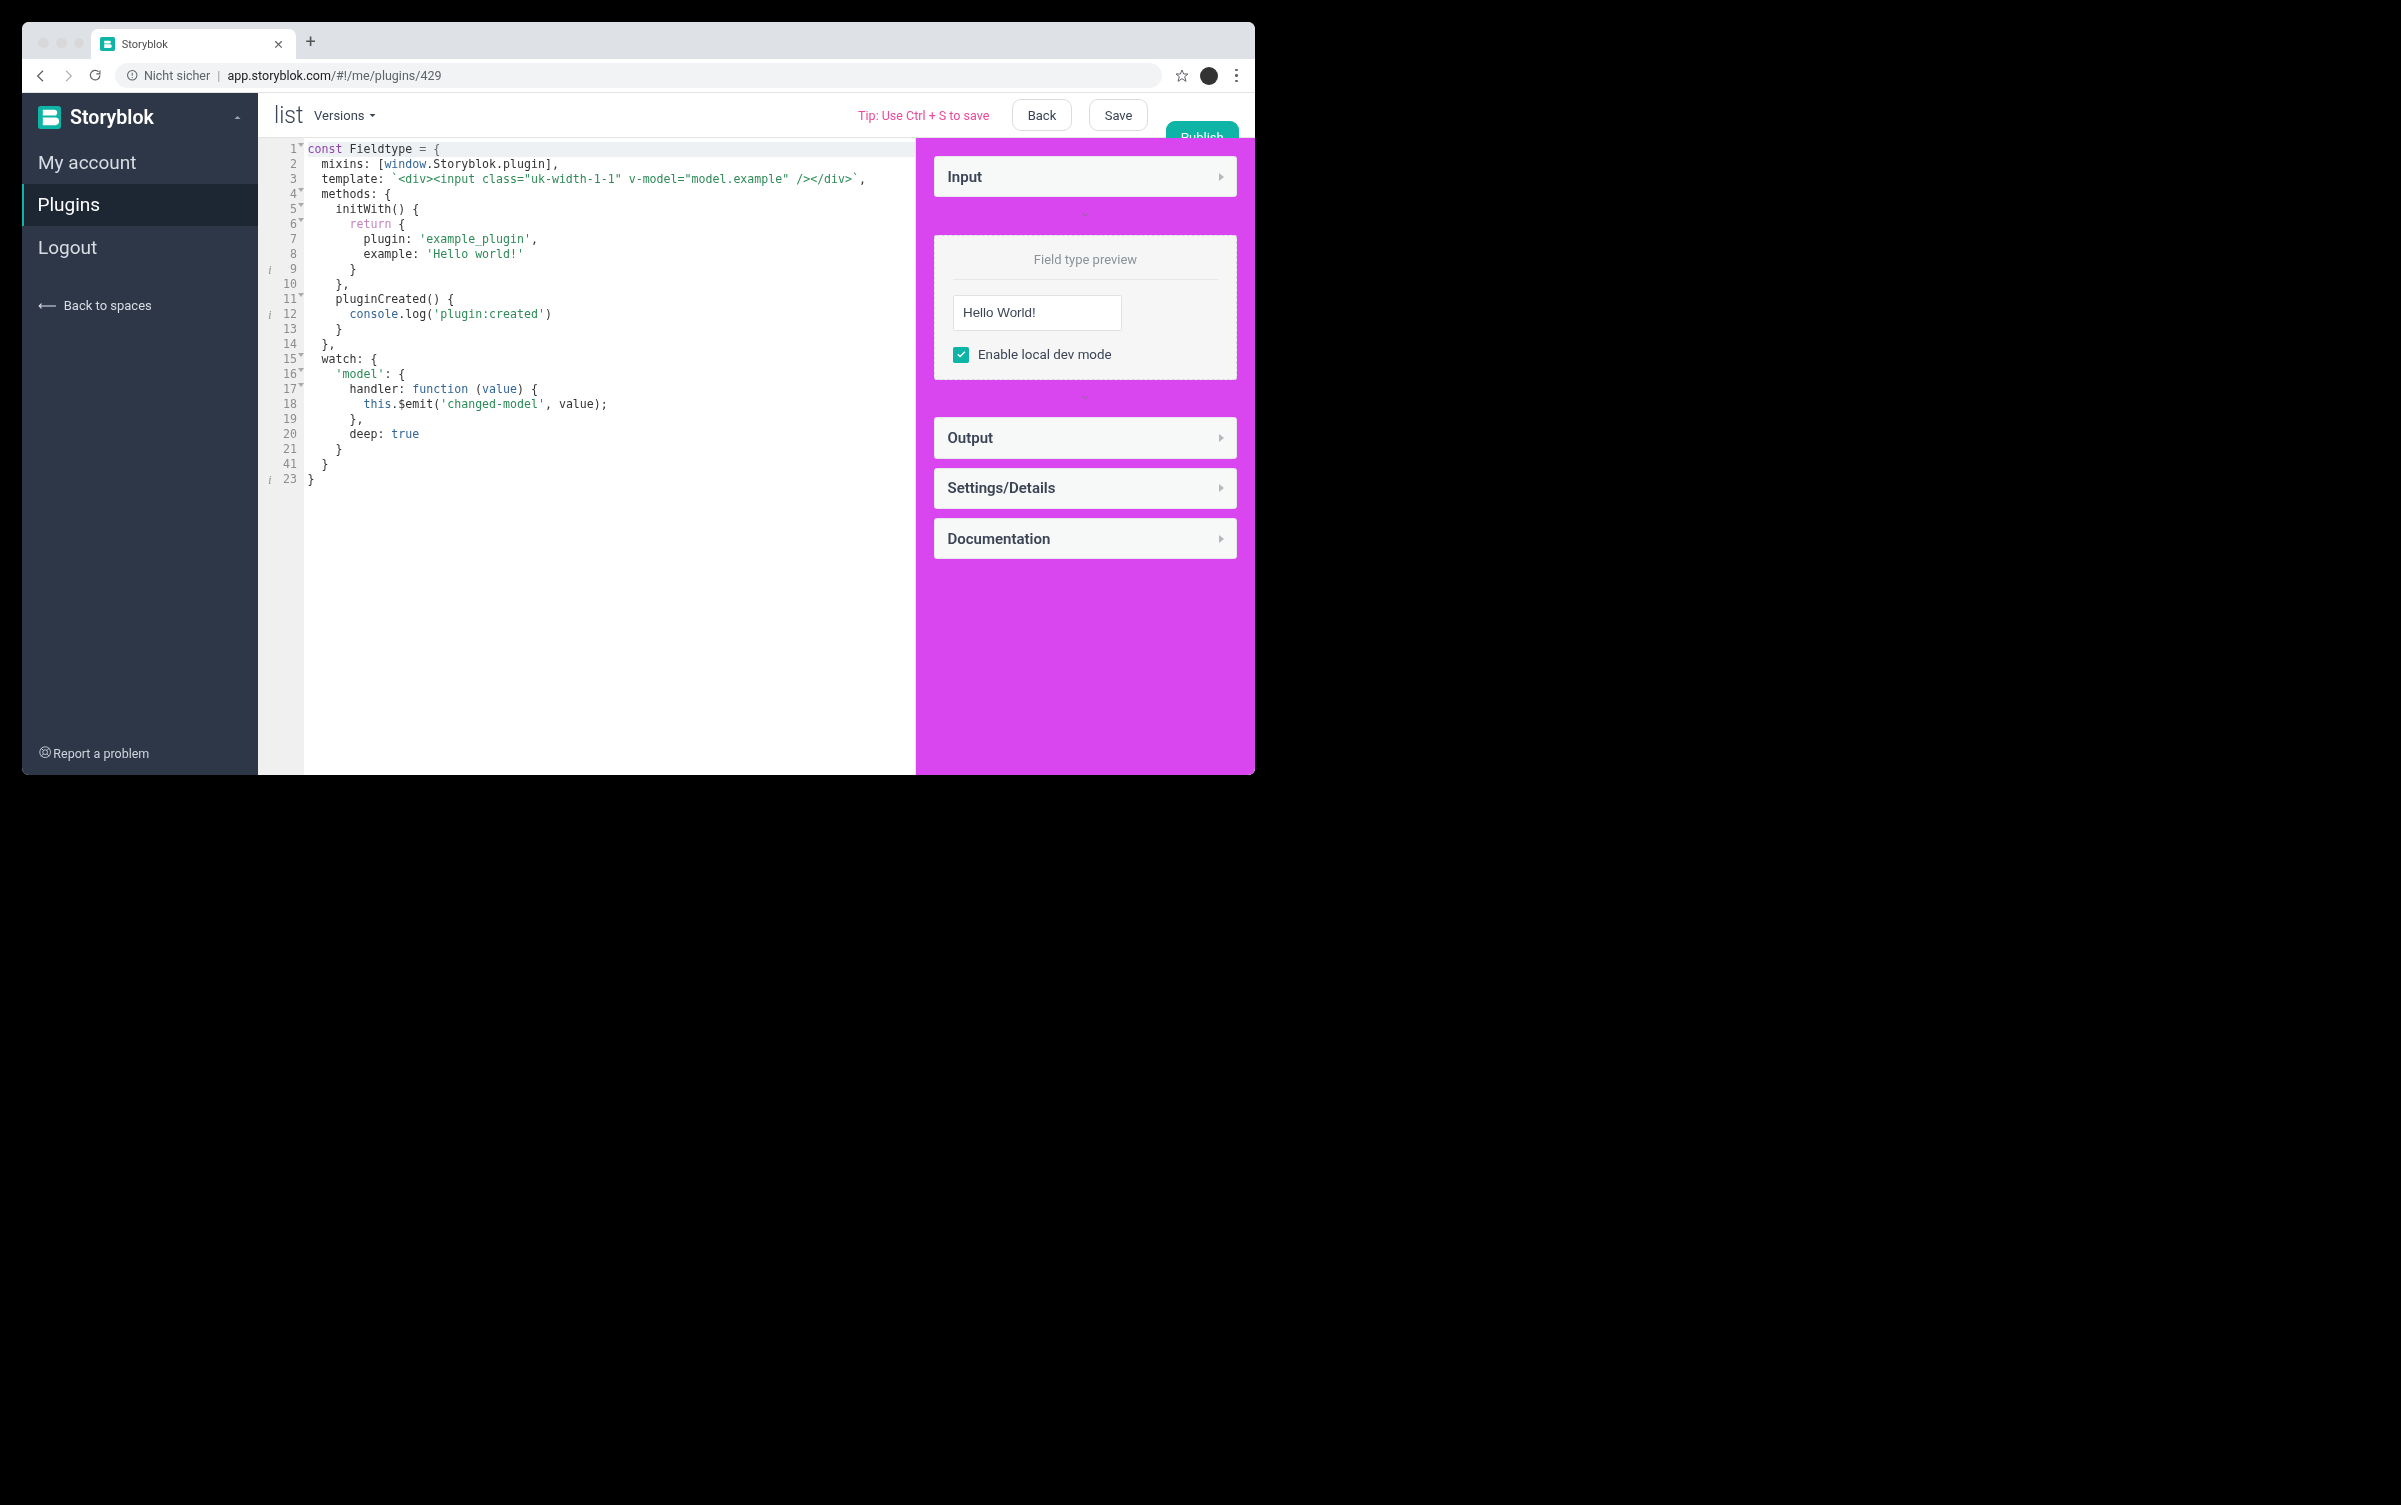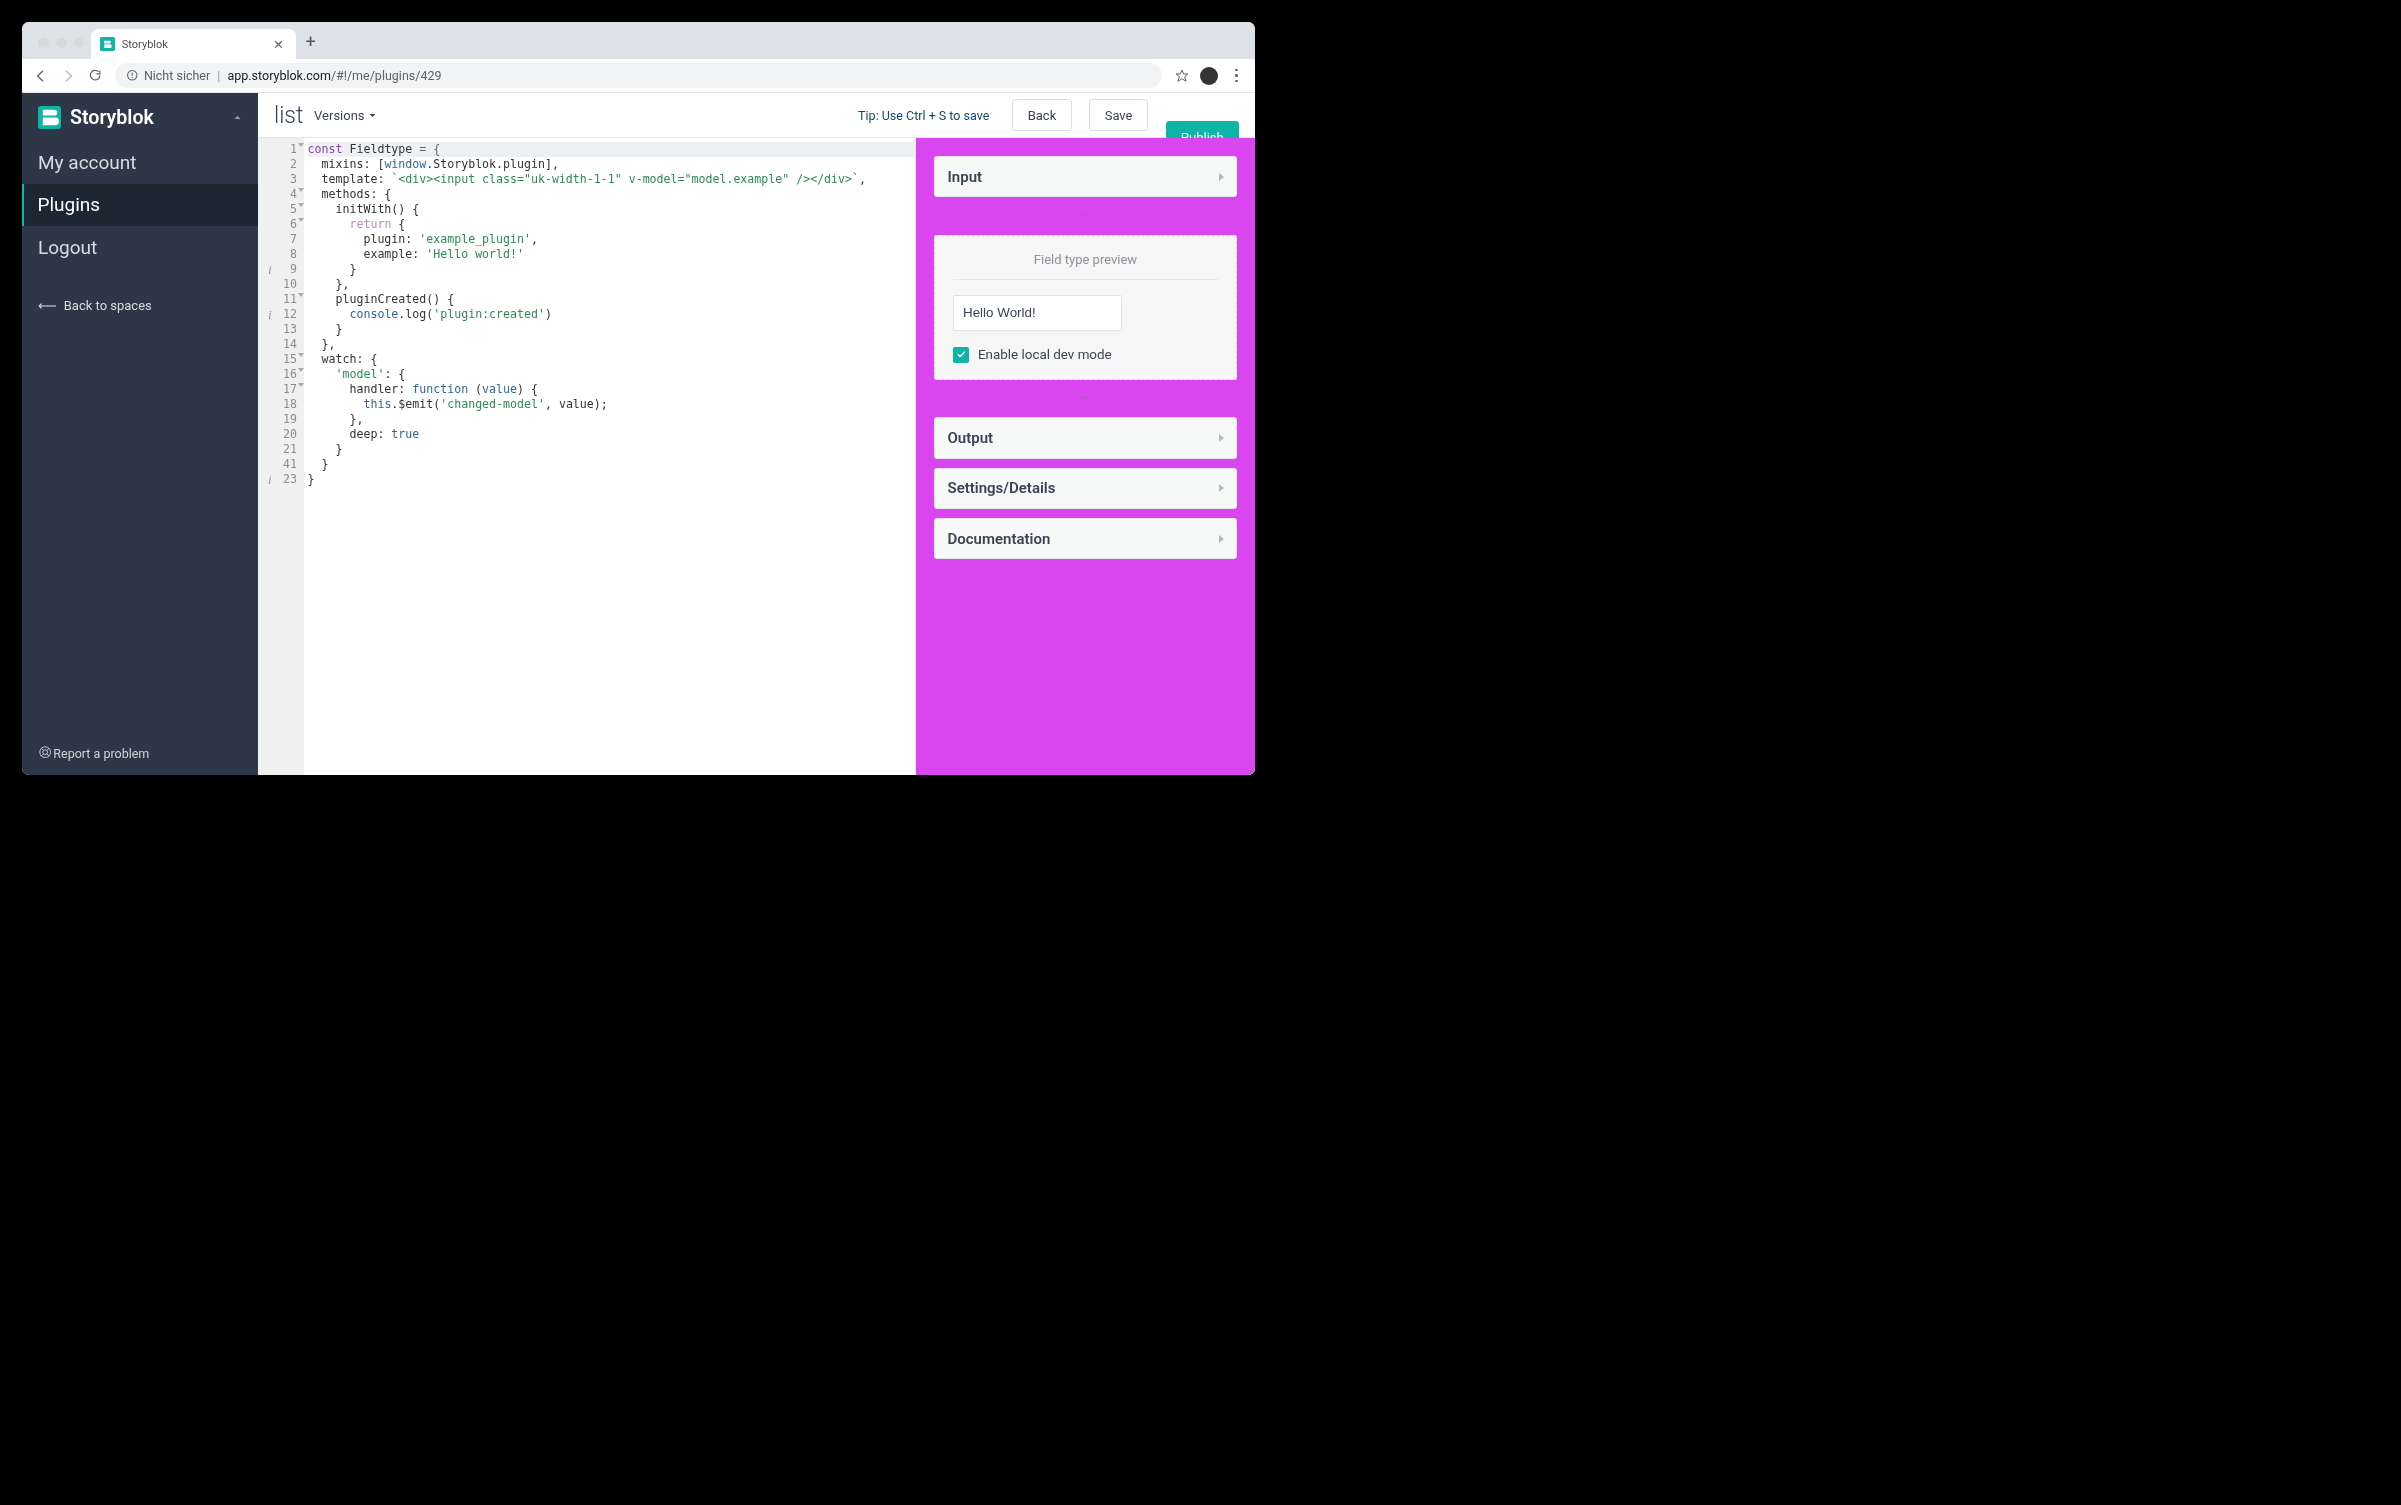--- a/index.html
+++ b/index.html
@@ -40,22 +40,22 @@
   .sb-item.active { background: #1d2633; border-left: 2.7px solid #0eb5a6; padding-left: 13.4px; color: #fff; }
   .sb-back { padding: 9.8px 16px; font-size: 13px; color: #d8dde3; cursor: pointer; margin-top: 19.6px; display:flex; align-items:center; gap:7.1px;}
   .sb-spacer { flex: 1; }
   .sb-footer { padding: 12.5px 16px; font-size: 12.5px; display: flex; align-items: center; gap: 1px; cursor: pointer; color:#cfd4db; }
   
   .main { flex: 1; display: flex; flex-direction: column; background: #fff; overflow:hidden; }
   .page-head { height: 45px; display: flex; align-items: center; padding: 0 16px; gap: 10.7px; border-bottom: 0.9px solid #e4e4e4; }
   .page-title { font-size: 23px; color: #3a4454; font-weight: 300; }
   .versions { font-size: 13px; color: #3a4454; display: inline-flex; align-items: center; gap: 3.6px; cursor: pointer; }
   .head-spacer { flex: 1; }
-  .tip { font-size: 12.5px; color: #0c4a6e; margin-right: 5.3px; }
-  .btn { height: 32px; border-radius: 3px; padding: 0 14.3px; font-size: 13px; display: inline-flex; align-items: center; cursor: pointer; border: 0.9px solid #d9dde1; background: #fff; color: #3a4454; margin-left: 7.1px; }
+  .tip { font-size: 12.5px; color: #ec4899; margin-right: 5.3px; }
+  .btn { height: 32px; border-radius: 9px; padding: 0 14.3px; font-size: 13px; display: inline-flex; align-items: center; cursor: pointer; border: 0.9px solid #d9dde1; background: #fff; color: #3a4454; margin-left: 7.1px; }
   .btn.primary { background: #0eb5a6; border-color: #0eb5a6; color: #fff; margin-top: 44px; }
   .content { flex: 1; display: flex; overflow: hidden; }
   
   .editor { flex: 1; display: flex; font-family: "Menlo", "Consolas", monospace; font-size: 11.6px; overflow:hidden; }
   .gutter { width: 46px; background: #f0f0f0; text-align: right; color: #8d8d8d; padding: 3.6px 7.1px 3.6px 0; user-select: none; }
   .gutter .gl { height: 15px; line-height: 15px; position:relative; }
   .gutter .gl .info { position:absolute; left:2.7px; top:1.8px; width:10.7px; height:10.7px; font-style:italic; color:#8d8d8d; font-family: serif;}
   .gutter .gl .fold { position:absolute; right:-7.1px; top:1.8px; width:0;height:0;border-left:3.6px solid transparent;border-right:3.6px solid transparent;border-top:4.5px solid #aaa;}
   .code { flex: 1; padding: 3.6px 0 3.6px 3.6px; white-space: pre; line-height: 15px; color: #333; overflow:hidden;}
   .code .cl { height:15px; }

